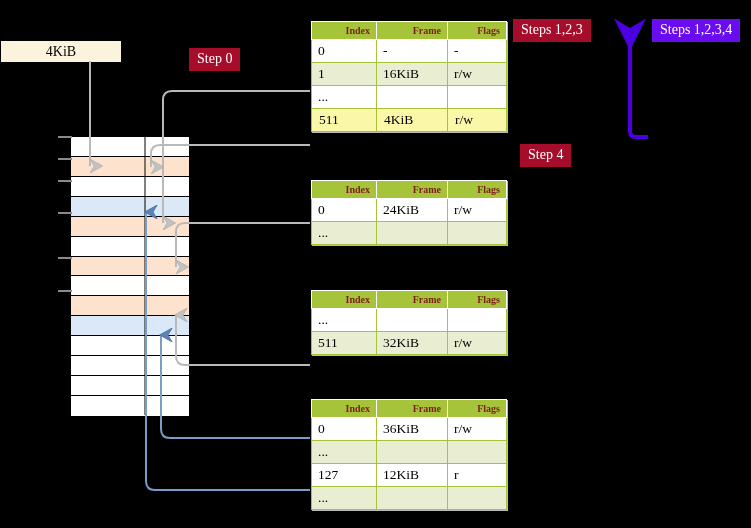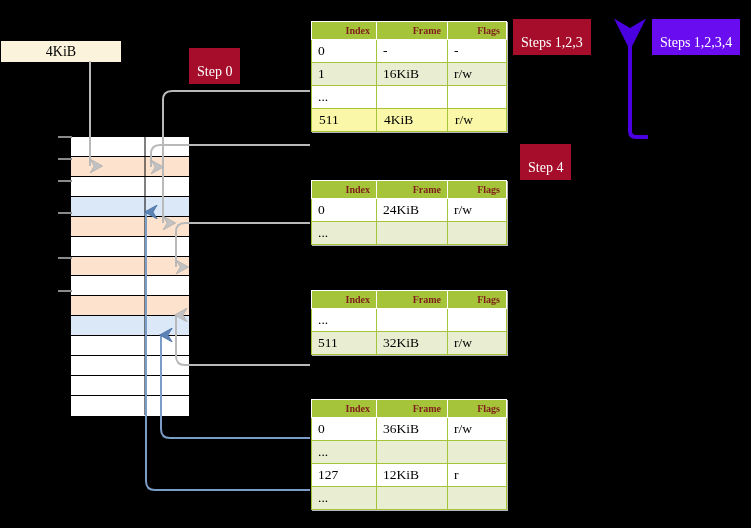--- a/index.html
+++ b/index.html
@@ -7,21 +7,21 @@
     width:751px;height:528px;position:relative;overflow:hidden;
     font-family:"Liberation Serif","DejaVu Serif",serif;
     color:#000;
   }
   .stage{position:absolute;left:0;top:0;width:751px;height:528px;}
   svg.layer{position:absolute;left:0;top:0;width:751px;height:528px;overflow:visible;}
 
   
   .badge{
     position:absolute;color:#ffffff;font-size:14px;line-height:1;
-    padding:17px 8px 5px 8px;white-space:nowrap;
+    padding:4px 8px 5px 8px;white-space:nowrap;
     font-family:"Liberation Serif","DejaVu Serif",serif;
   }
   .badge.red{background:#a50d2a;}
   .badge.violet{background:#6a0cf0;}
 
   
   .kib-box{
     position:absolute;background:#fcf3dc;border:1px solid #000;
     display:flex;align-items:center;justify-content:center;
     font-size:14px;color:#000;

